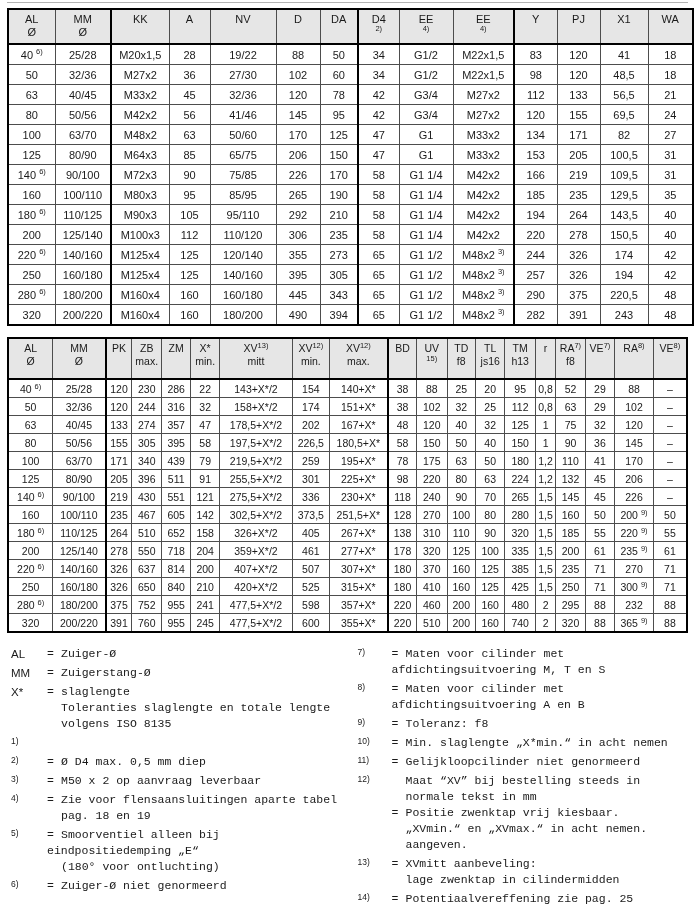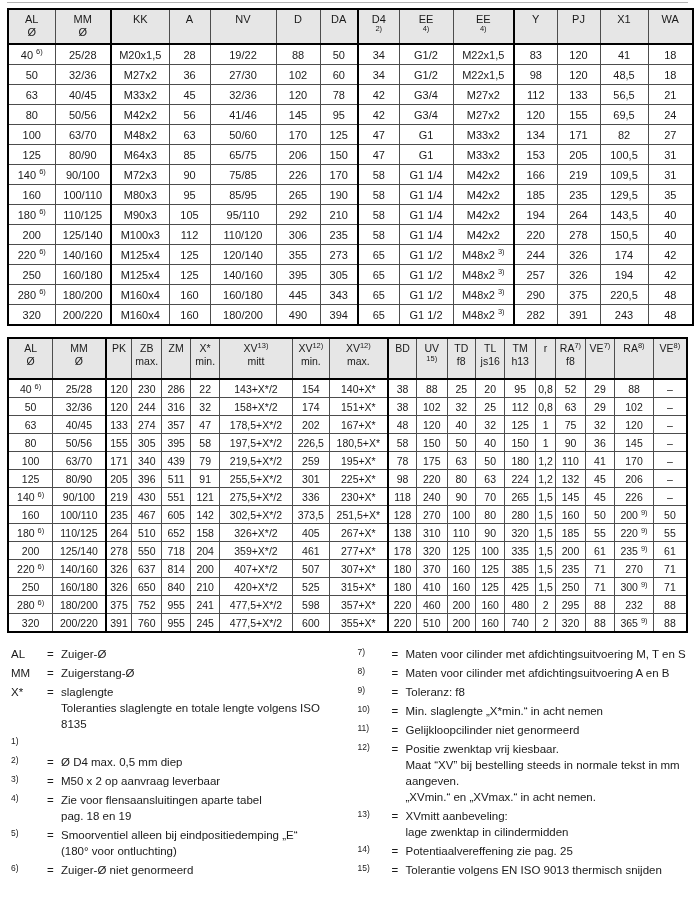--- a/index.html
+++ b/index.html
@@ -18,21 +18,21 @@
   .h2{line-height:12px;min-height:12px;}
   sup{font-size:7.5px;line-height:0;vertical-align:super;}
   .thick-r{border-right:2px solid #000;}
   .fns{display:flex;margin-top:13px;font-size:11.5px;line-height:16px;}
   .fn-col{width:50%;box-sizing:border-box;}
   .fn-col.right{padding-left:6px;}
   .fn-item{display:flex;margin-bottom:3px;}
   .fn-mark{flex:none;width:40px;padding-left:4px;box-sizing:border-box;}
   .fn-col.right .fn-mark{width:38px;}
   .fn-mark.supmark{font-size:8.5px;position:relative;top:-2px;}
-  .fn-body{flex:1;}
+  .fn-body{flex:1;font-family:Liberation Mono, monospace;}
   .fn-line.cont{padding-left:14px;}
   .eq{display:inline-block;width:14px;}
 </style>
 </head>
 <body>
 
 <div class="page">
   <div class="top-rule"></div>
 
   <table class="t1" id="table1">
@@ -824,24 +824,24 @@
         </div>
         <div class="fn-item">
           <span class="fn-mark supmark">11)</span>
           <div class="fn-body">
             <div class="fn-line"><span class="eq">=</span>Gelijkloopcilinder niet genormeerd</div>
           </div>
         </div>
         <div class="fn-item">
           <span class="fn-mark supmark">12)</span>
           <div class="fn-body">
+            <div class="fn-line cont">Maat “XV” bij bestelling steeds in normale tekst in mm</div>
             <div class="fn-line"><span class="eq">=</span>Positie zwenktap vrij kiesbaar.</div>
-            <div class="fn-line cont">Maat “XV” bij bestelling steeds in normale tekst in mm</div>
+            <div class="fn-line cont">„XVmin.“ en „XVmax.“ in acht nemen.</div>
             <div class="fn-line cont">aangeven.</div>
-            <div class="fn-line cont">„XVmin.“ en „XVmax.“ in acht nemen.</div>
           </div>
         </div>
         <div class="fn-item">
           <span class="fn-mark supmark">13)</span>
           <div class="fn-body">
             <div class="fn-line"><span class="eq">=</span>XVmitt aanbeveling:</div>
             <div class="fn-line cont">lage zwenktap in cilindermidden</div>
           </div>
         </div>
         <div class="fn-item">

